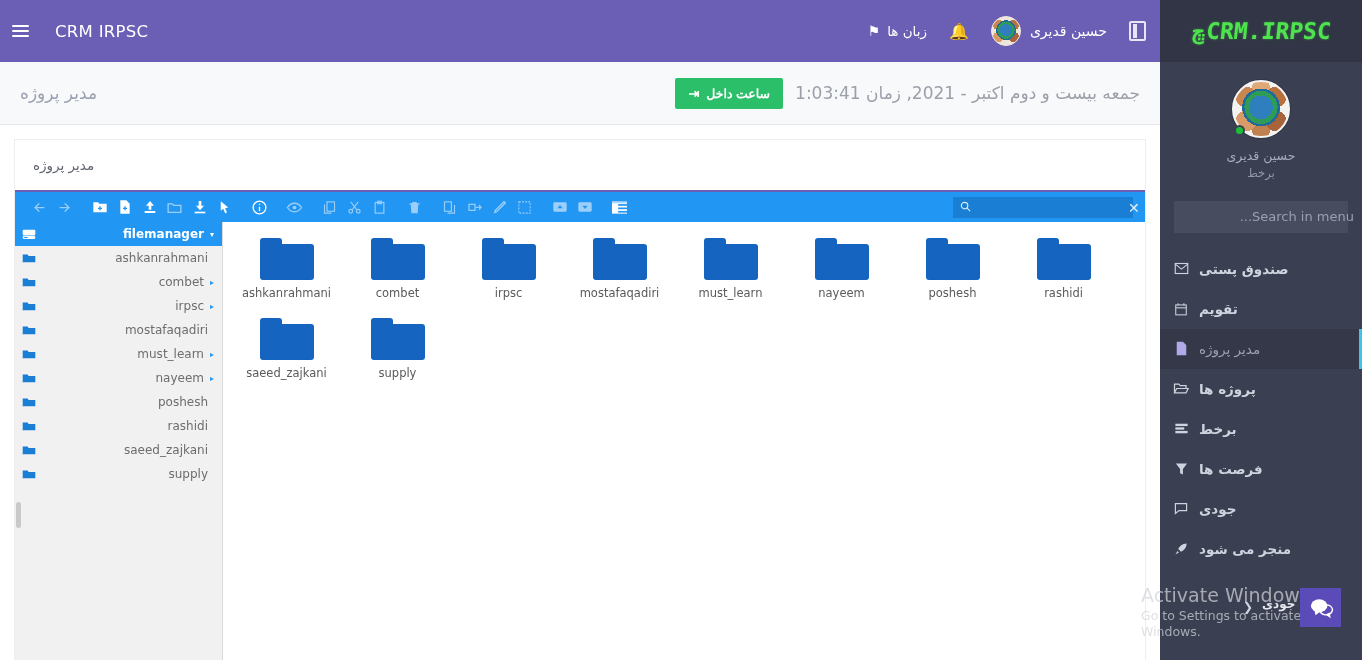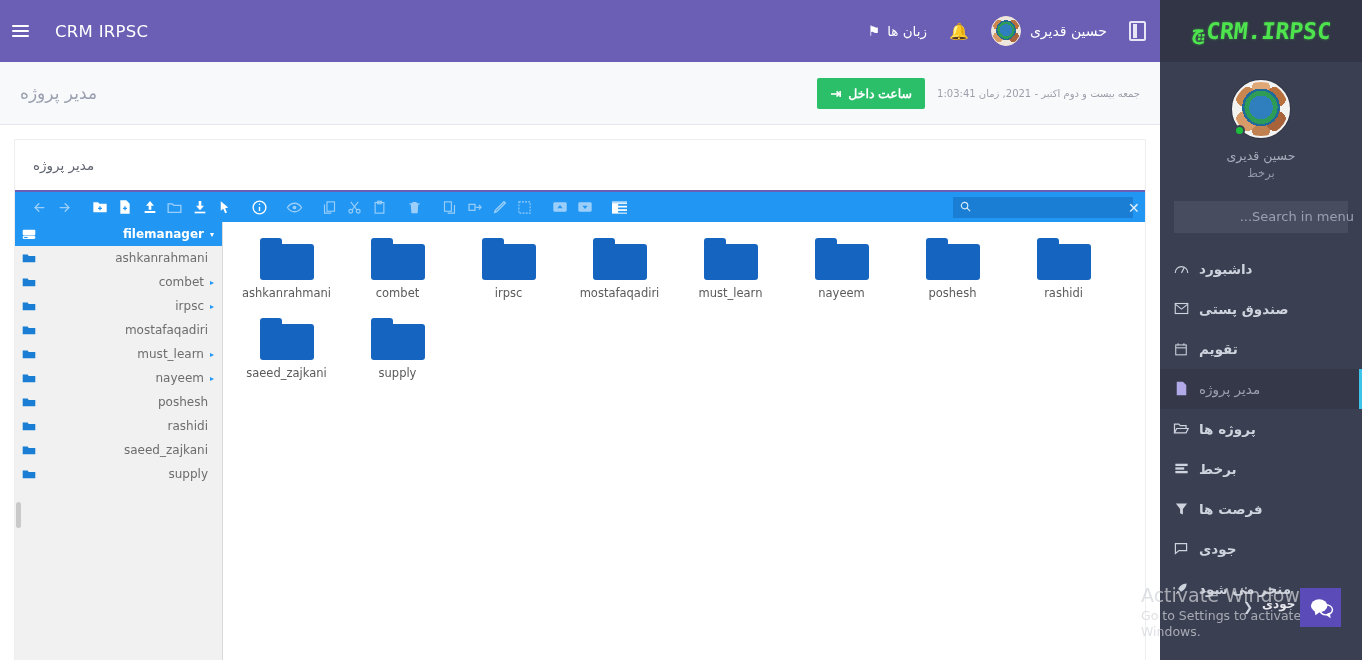--- a/index.html
+++ b/index.html
@@ -174,21 +174,21 @@
   .subbar-right { font-size: 17px; color: #9aa0b0; }
   .subbar-left { display: flex; align-items: center; gap: 12px; flex-direction: row-reverse;}
   .clock-btn {
     background: #2bbf6a; color: #ffffff;
     font-size: 12.5px; font-weight: bold;
     padding: 8px 13px; border: none; border-radius: 2px;
     cursor: pointer; display: flex; align-items: center; gap: 7px;
     flex-direction: row-reverse;
   }
   .clock-btn .ci { font-size: 13px; }
-  .clock-date { font-size: 10px; color: #9b9fa9; direction: rtl; }
+  .clock-date { font-size: 17px; color: #9b9fa9; direction: rtl; }
 
   .panel {
     margin: 14px 14px 0 14px;
     background: #ffffff;
     border: 1px solid #eceef2;
   }
   .panel-head {
     height: 52px; display: flex; align-items: center; justify-content: flex-start;
     padding: 0 18px;
     border-bottom: 2px solid #6a5eb5;
@@ -726,29 +726,20 @@
       <div class="profile-status">برخط</div>
     </div>
 
     <div class="menu-search">
       <input type="text" value="" placeholder="Search in menu..." style="">
 
     </div>
 
     <div class="nav">
       <div class="nav-item">
-        <span class="nav-label">داشبورد</span>
-        <span class="nav-ico">
-          <svg width="15" height="13" viewBox="0 0 24 20" fill="none" stroke="#cfd3de" stroke-width="1.8">
-              <path d="M2 17a10 10 0 0 1 20 0"></path>
-              <line x1="12" y1="17" x2="16" y2="9"></line>
-            </svg>
-        </span>
-      </div>
-      <div class="nav-item">
         <span class="nav-label">صندوق پستی</span>
         <span class="nav-ico">
           <svg width="15" height="13" viewBox="0 0 24 20" fill="none" stroke="#cfd3de" stroke-width="1.8">
               <rect x="2" y="2" width="20" height="16"></rect>
               <polyline points="2 3 12 11 22 3"></polyline>
             </svg>
         </span>
       </div>
       <div class="nav-item">
         <span class="nav-label">تقویم</span>

